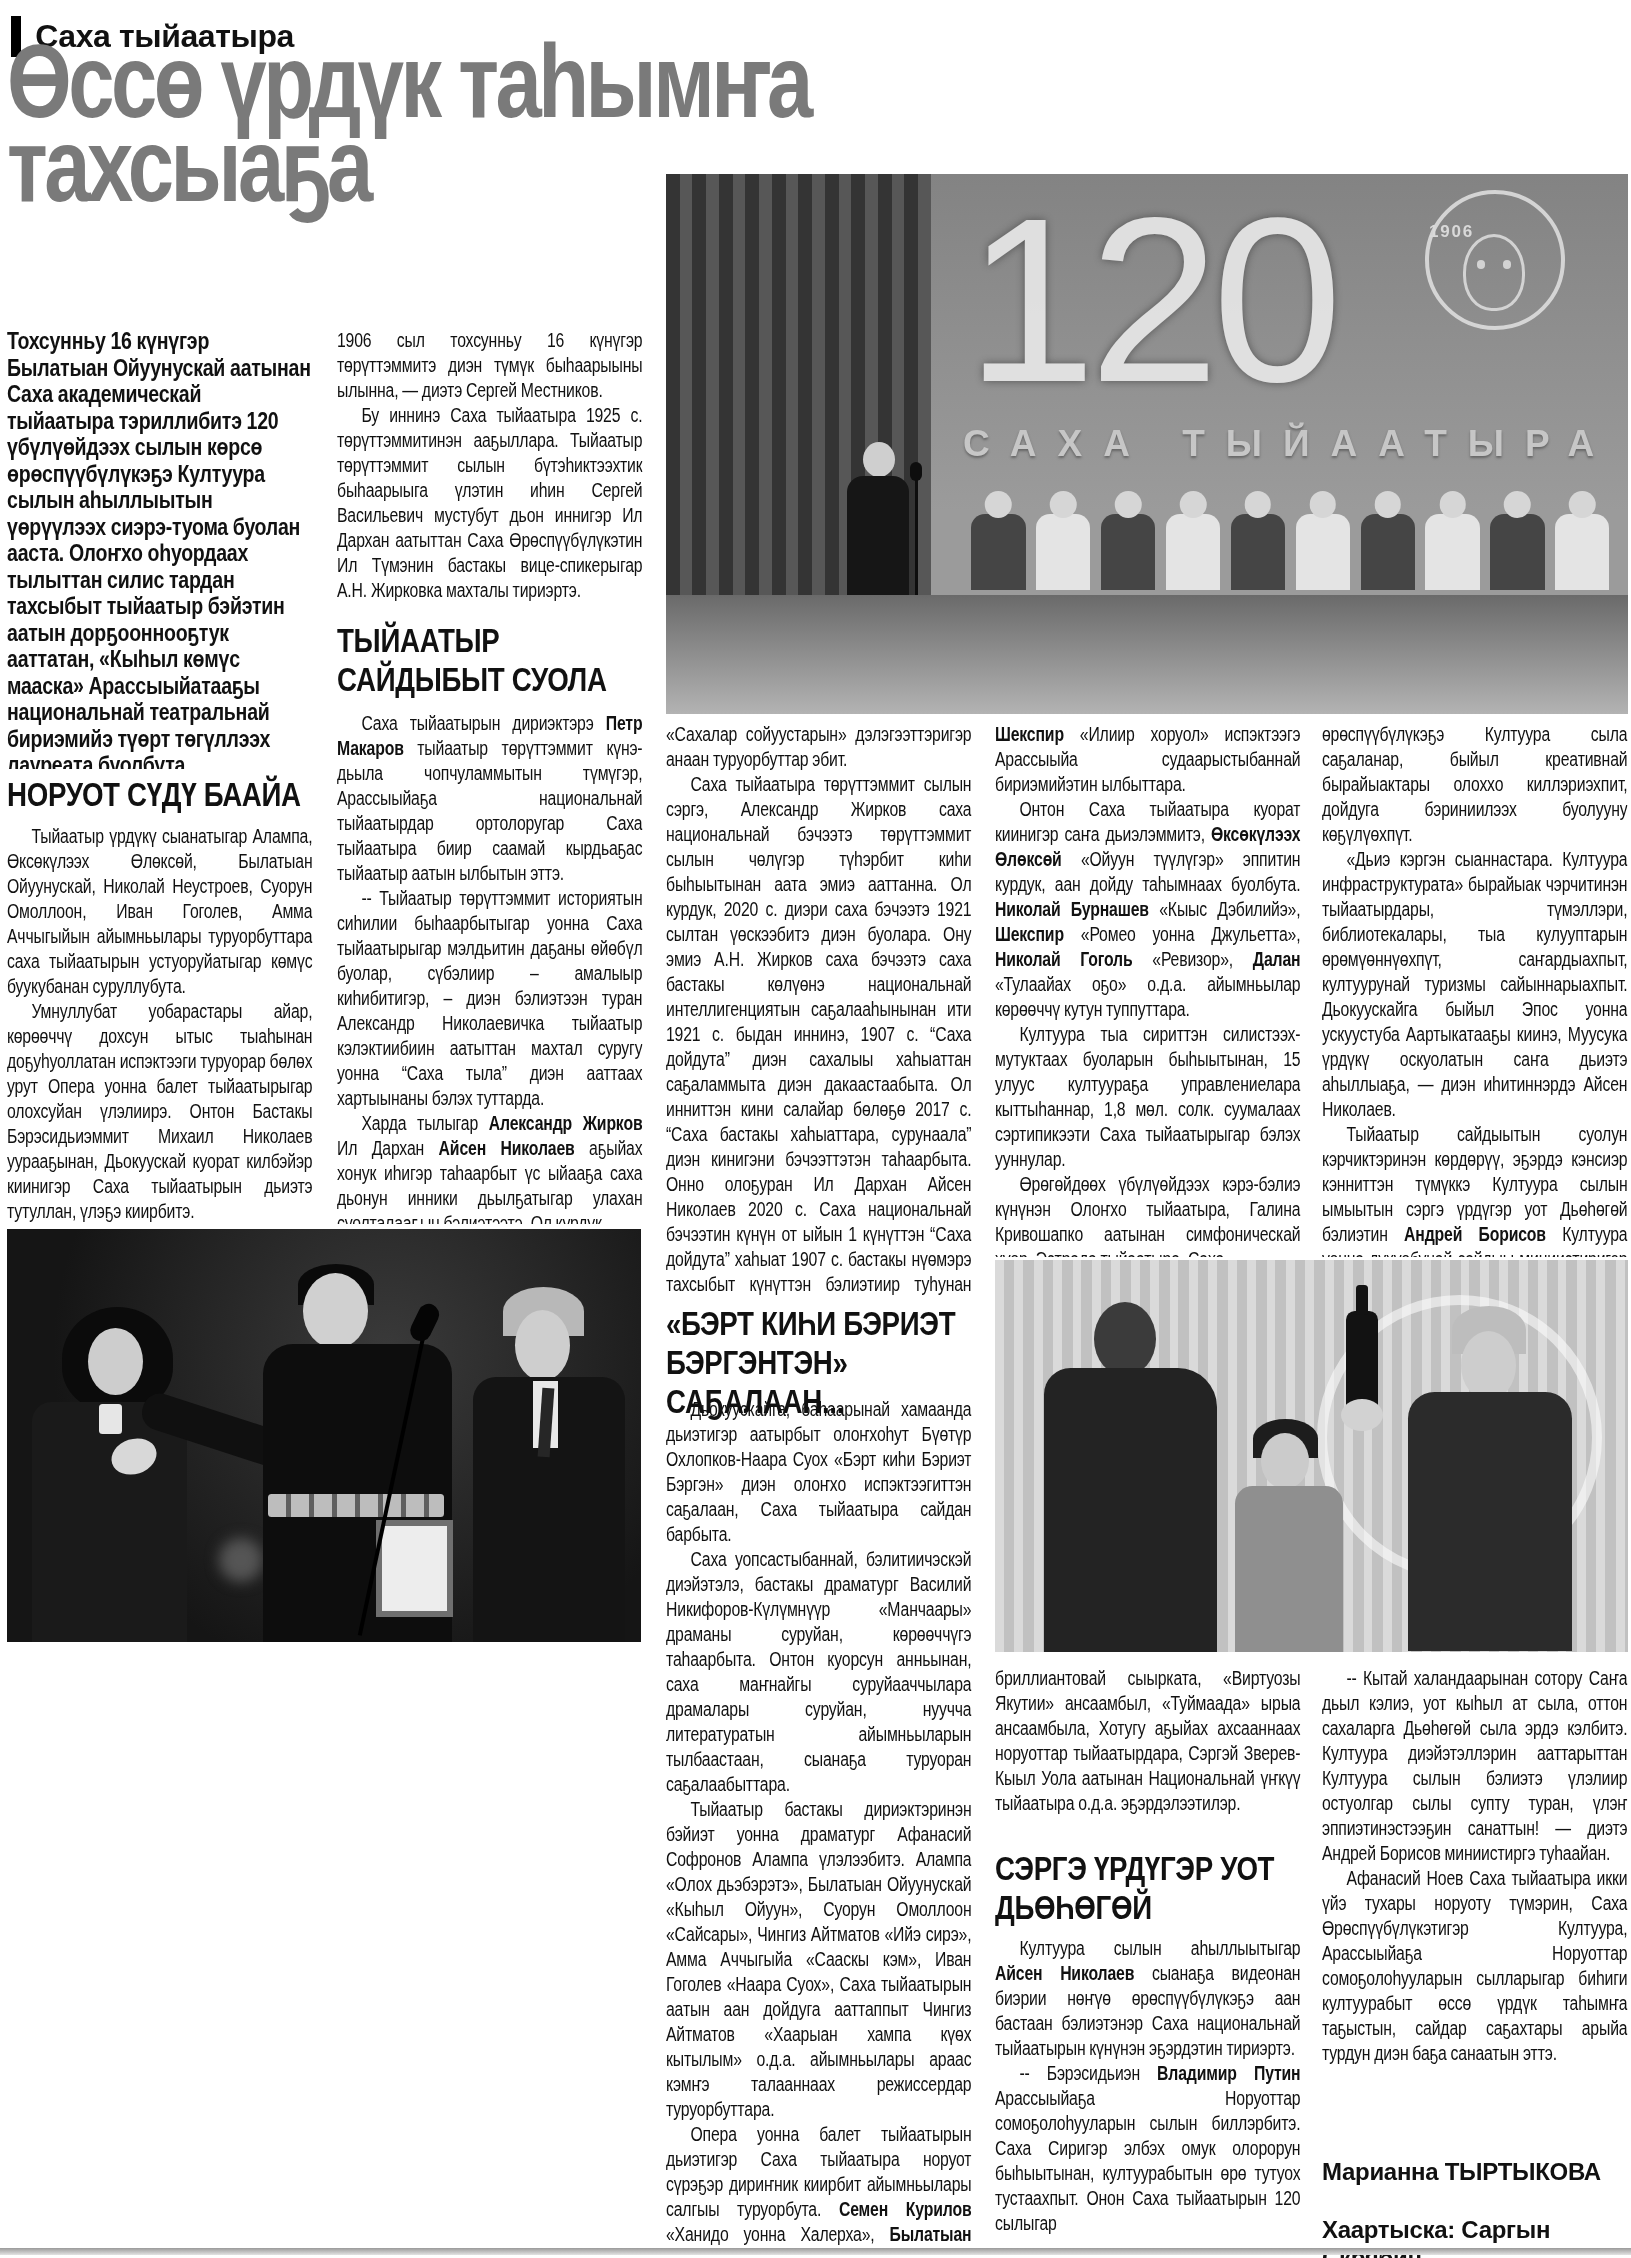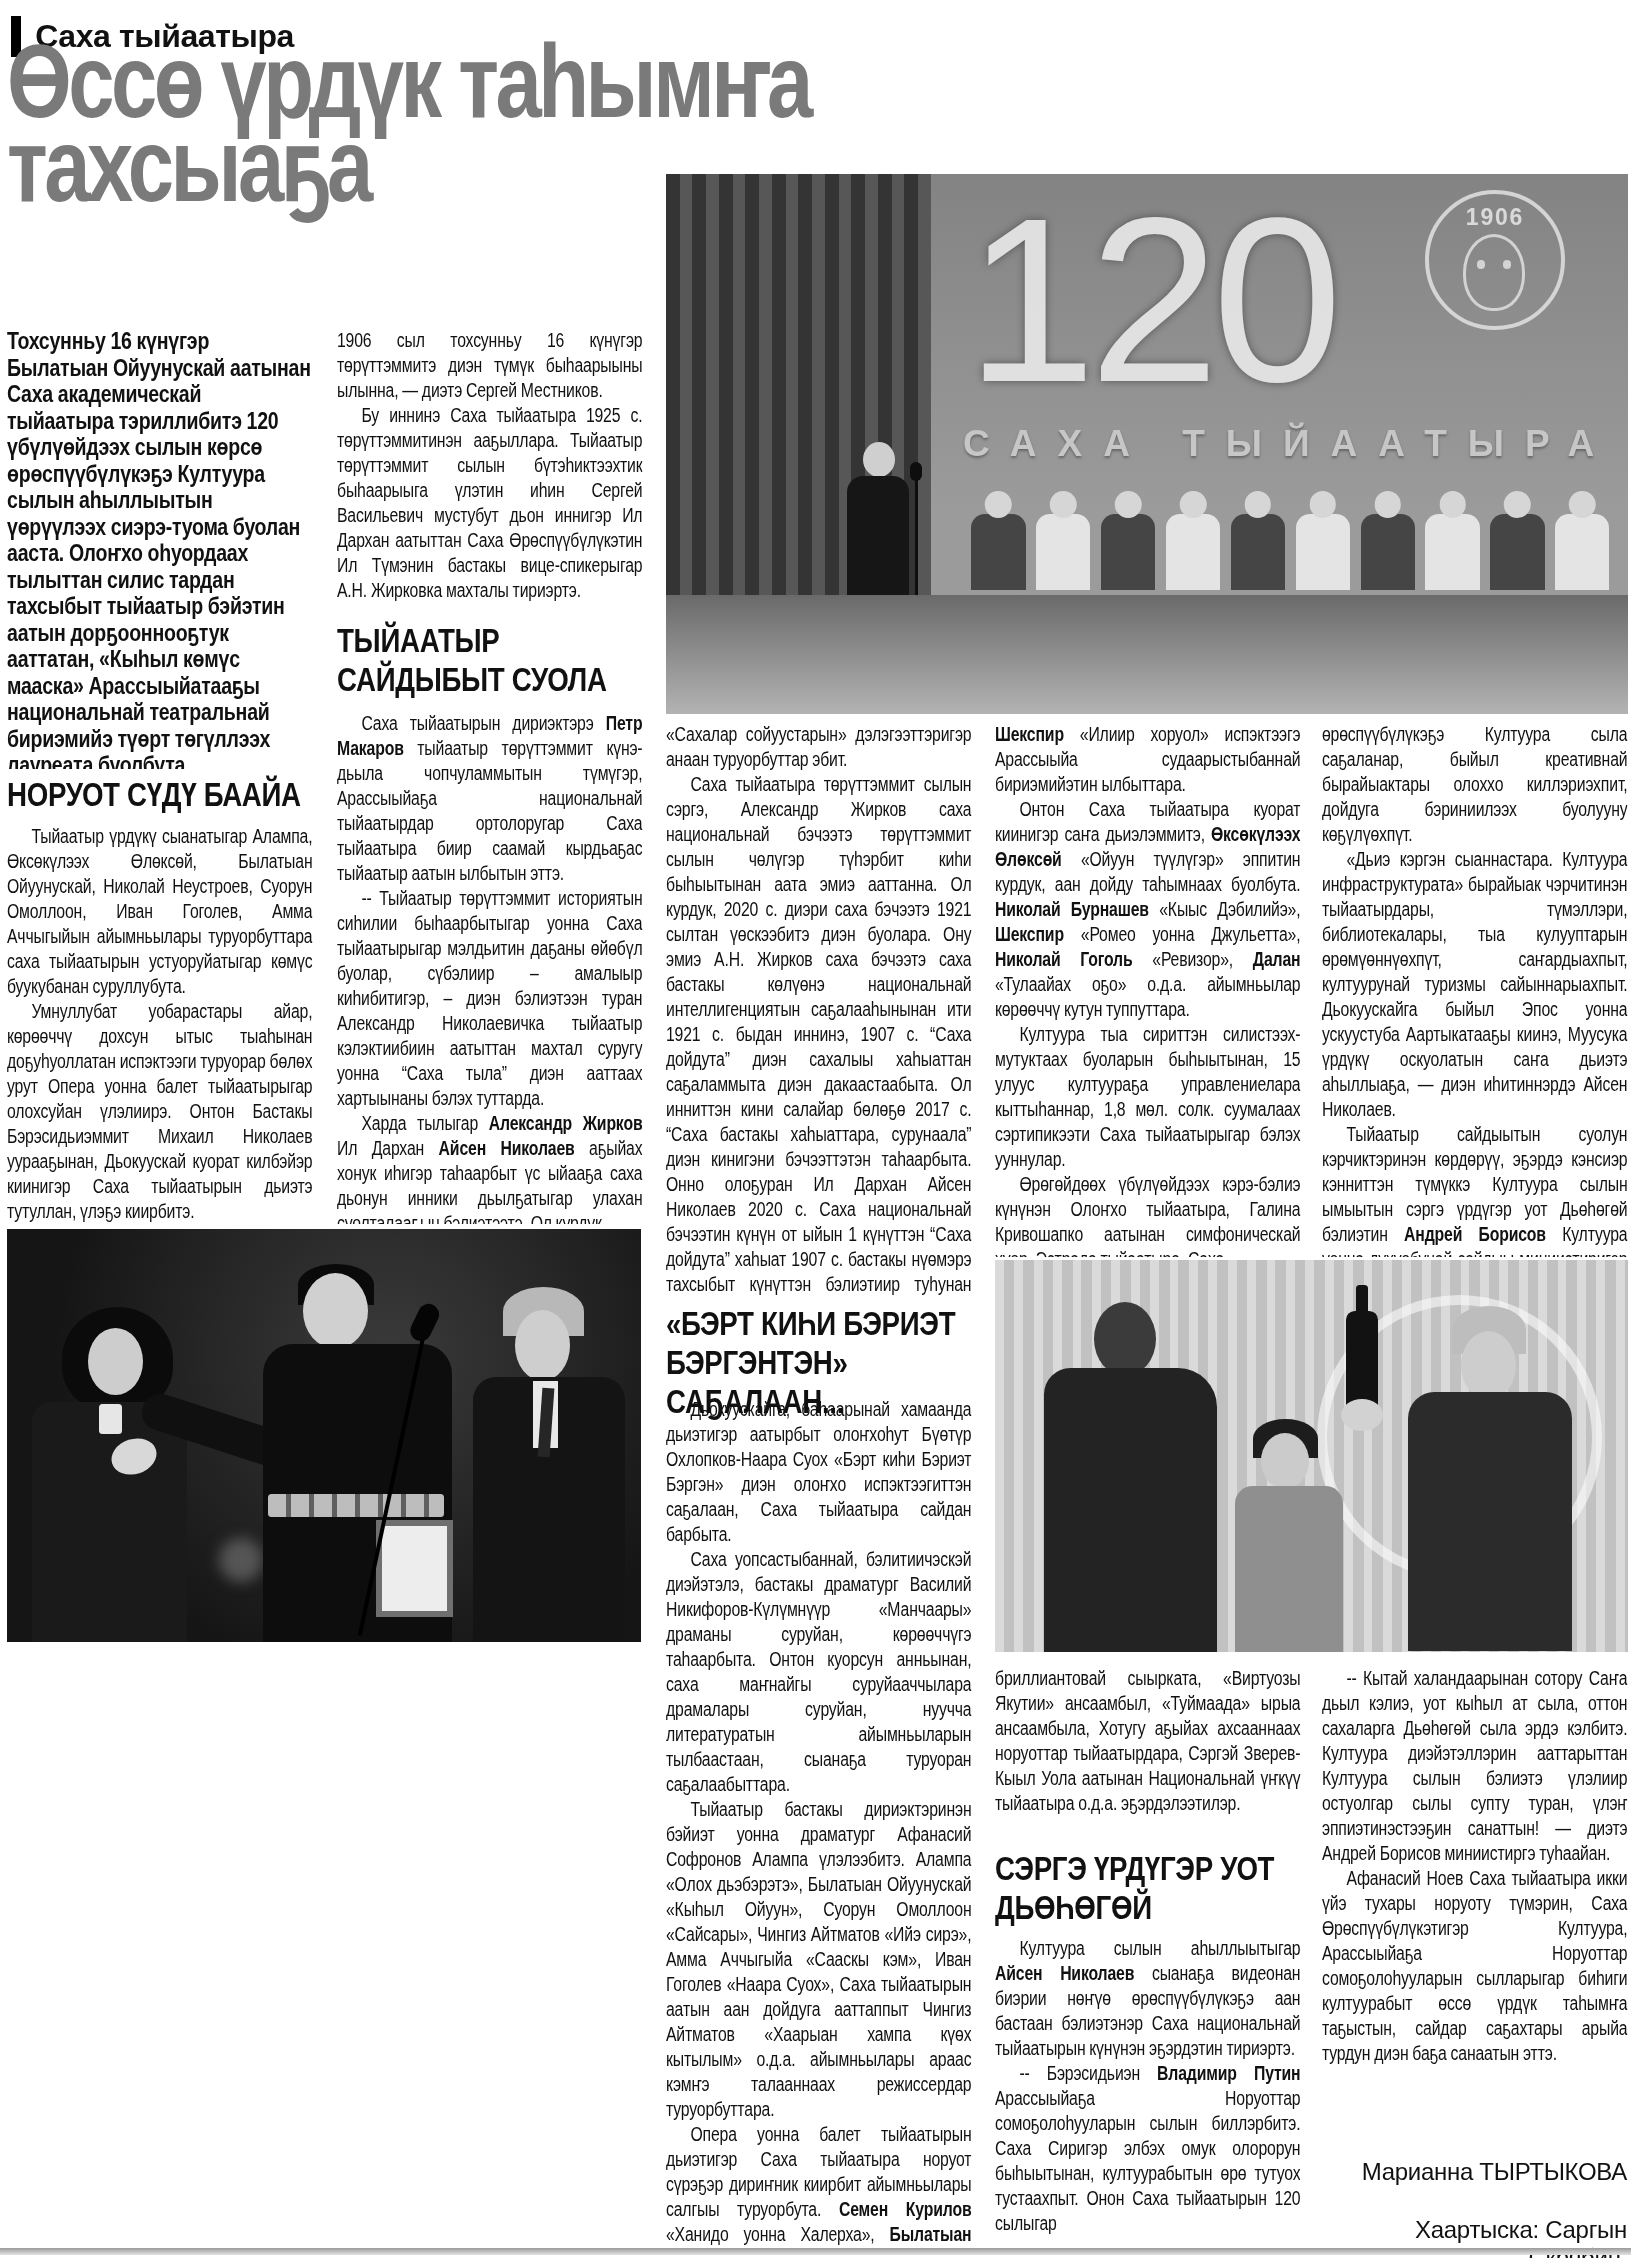--- a/index.html
+++ b/index.html
@@ -20,34 +20,34 @@
   .headline .hl{font-size:104px;line-height:84px;letter-spacing:-4.4px;
     transform:scaleX(0.80);transform-origin:0 0;white-space:nowrap;}
   
   .colblock{position:absolute;width:375px;transform:scaleX(0.8145);transform-origin:0 0;overflow:hidden;}
   .colblock p{margin:0;font-size:19.4px;line-height:25px;text-align:justify;
     text-indent:30px;letter-spacing:-0.2px;word-spacing:-0.4px;}
   .colblock p.flush{text-indent:0;}
   .lede p{font-size:24px;line-height:26.5px;font-weight:700;text-align:left;text-indent:0;letter-spacing:-0.3px;}
   .sect-heading{position:absolute;width:375px;transform:scaleX(0.8145);transform-origin:0 0;
     font-size:34px;line-height:39px;font-weight:800;letter-spacing:-0.4px;}
-  .byline-box{position:absolute;left:1322px;width:305px;text-align:right;font-weight:400;font-size:24px;letter-spacing:-0.3px;}
+  .byline-box{position:absolute;left:1322px;width:305px;font-weight:700;font-size:24px;letter-spacing:-0.3px;}
   
   .photo{position:absolute;overflow:hidden;background:#777;}
   
   .photo1{left:666px;top:174px;width:962px;height:540px;background:linear-gradient(#565656,#6e6e6e 65%,#5a5a5a);}
   .p1-curtain{position:absolute;left:0;top:0;width:265px;height:100%;
     background:repeating-linear-gradient(90deg,#343434 0 14px,#575757 14px 26.5px);}
   .p1-screen{position:absolute;left:265px;right:0;top:0;height:78%;
     background:linear-gradient(#838383,#9b9b9b 80%);}
   .p1-num{position:absolute;left:35px;top:-8.8px;font-size:234px;font-weight:400;color:#e9e9e9;
     text-shadow:0 0 8.8px #4e4e4e;letter-spacing:-7px;opacity:.9;}
   .p1-emblem{position:absolute;left:494px;top:16px;width:132px;height:132px;border-radius:50%;
     border:4.4px solid #e2e2e2;color:#e8e8e8;opacity:.85;}
-  .p1-emblem .y{position:absolute;top:10px;width:100%;text-align:center;font-size:23px;font-weight:700;letter-spacing:1.8px;}
+  .p1-emblem .y{position:absolute;top:28px;width:100%;font-size:17px;font-weight:700;letter-spacing:1.8px;}
   .p1-mask{position:absolute;left:34px;top:40px;width:56px;height:71px;border:3.5px solid #e0e0e0;border-radius:50% 50% 46% 46%;}
   .p1-mask i{position:absolute;top:23px;width:8.8px;height:8.8px;border-radius:50%;background:#e0e0e0;}
   .p1-mask i.l{left:10.6px;} .p1-mask i.r{right:10.6px;}
   .p1-banner-text{position:absolute;left:32px;top:249px;font-size:37px;font-weight:700;color:#d7d7d7;
     letter-spacing:21px;white-space:nowrap;opacity:.75;text-shadow:0 1.8px 2.6px #555;}
   .p1-crowd{position:absolute;left:300px;right:13.2px;bottom:124px;height:106px;display:flex;align-items:flex-end;}
   .p1-crowd i{position:relative;flex:1;height:76px;margin:0 5.3px;border-radius:14px 14px 0 0;background:#e4e4e4;}
   .p1-crowd i:nth-child(odd){background:#454545;}
   .p1-crowd i::before{content:"";position:absolute;top:-23px;left:50%;transform:translateX(-50%);
     width:26.5px;height:26.5px;border-radius:50%;background:#d6d6d6;}

